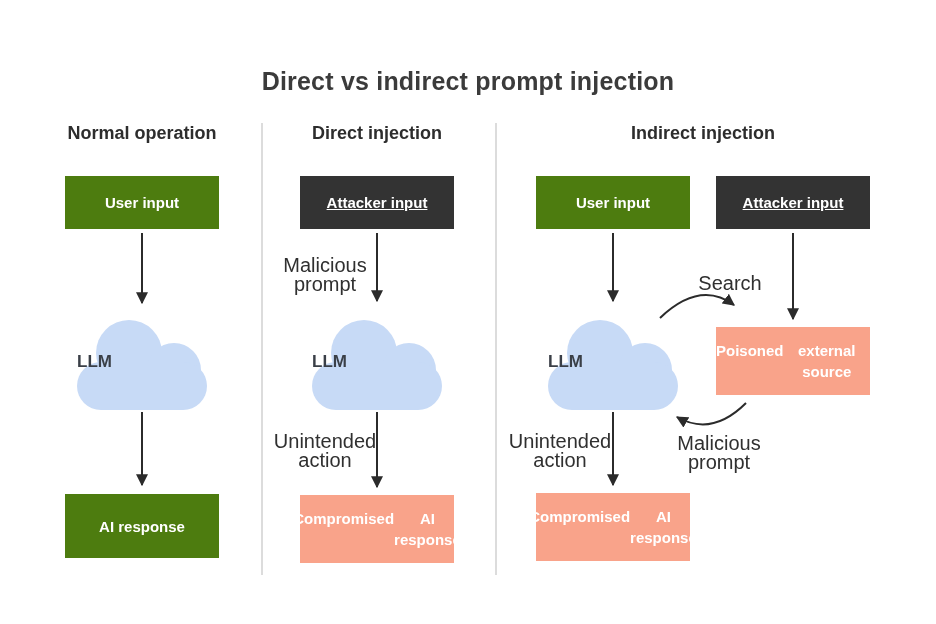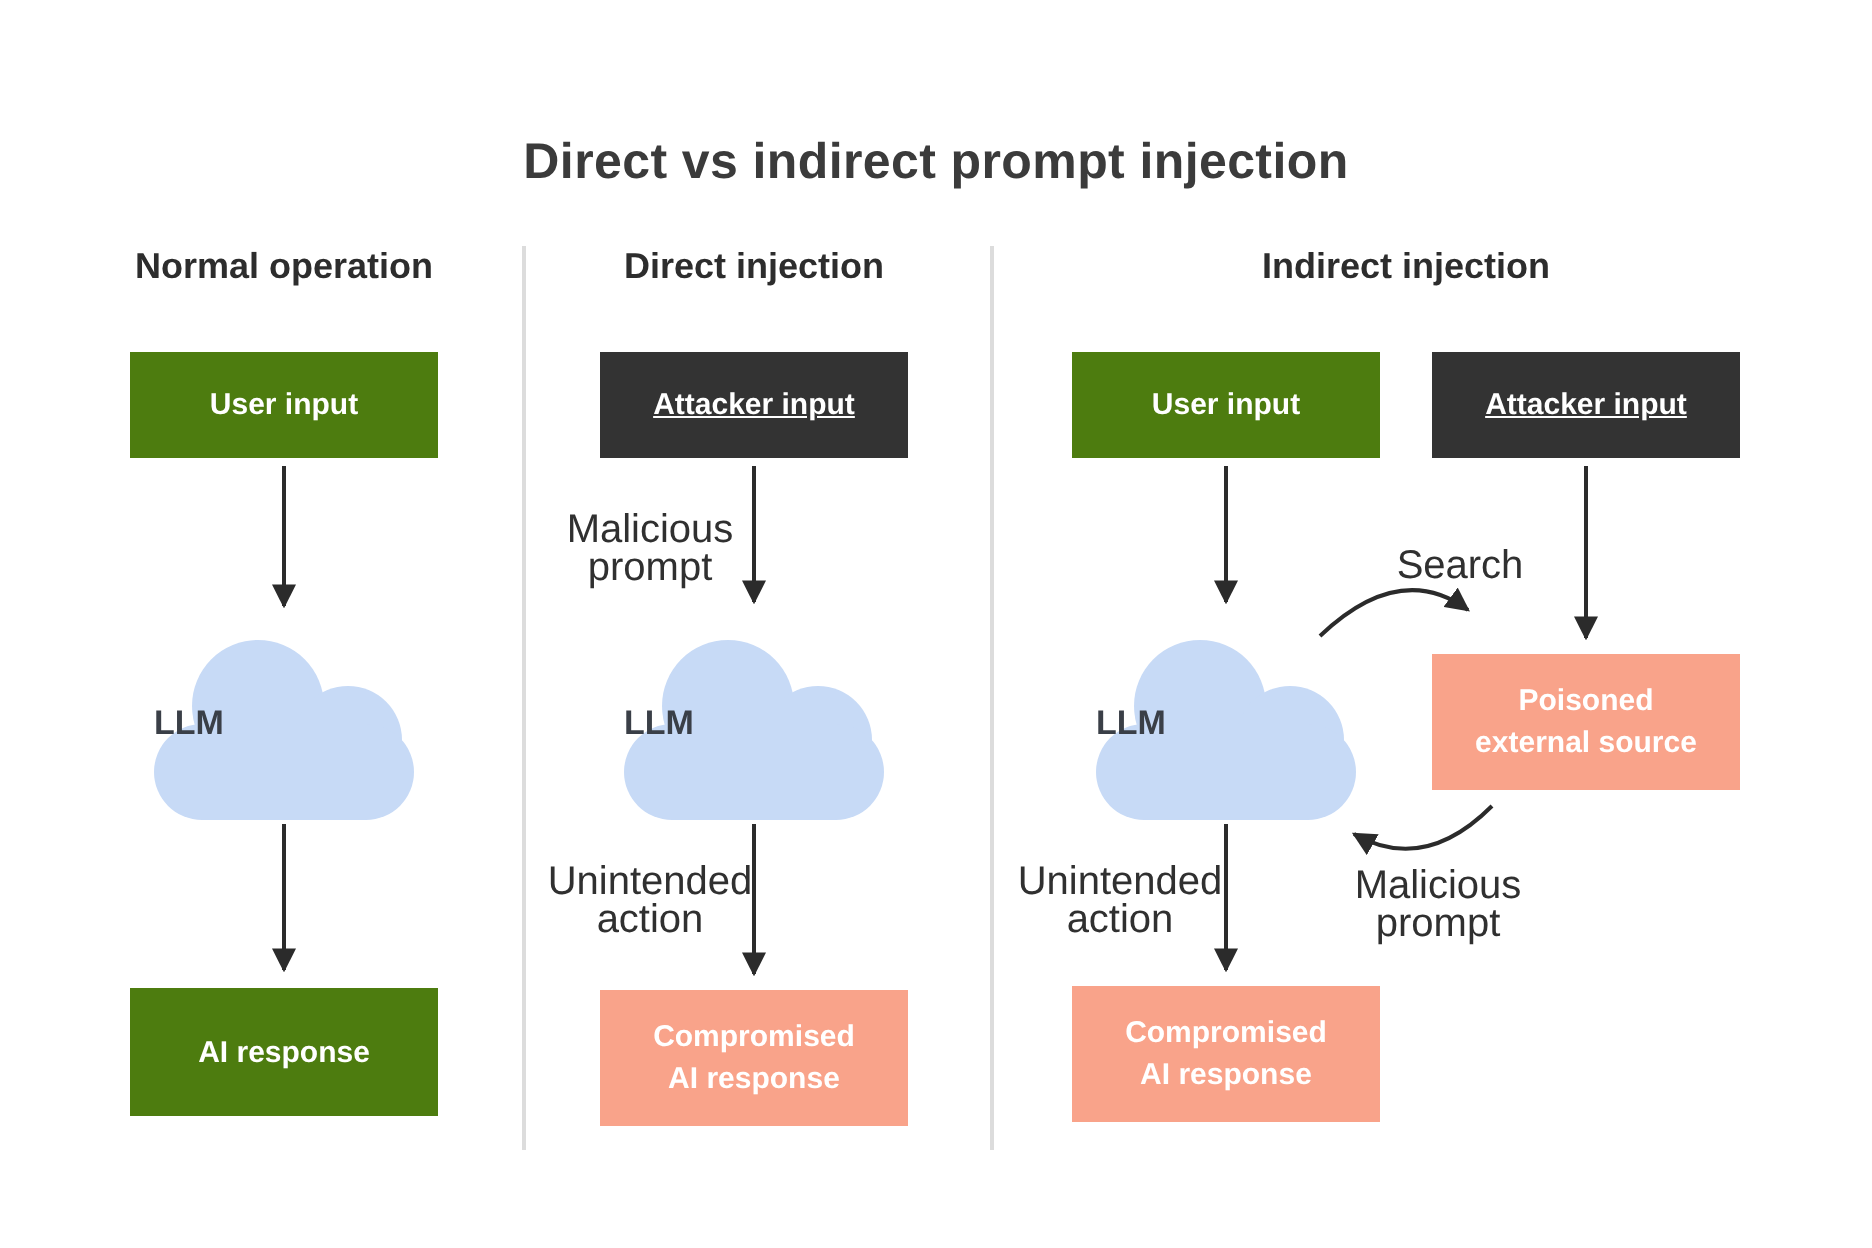--- a/index.html
+++ b/index.html
@@ -8,21 +8,21 @@
   .title{position:absolute;left:0;top:51px;width:936px;text-align:center;
          font-size:25px;font-weight:bold;color:#3b3b3b;letter-spacing:.2px;margin-top:16px;}
   .heading{position:absolute;width:220px;text-align:center;font-size:18px;
            font-weight:bold;color:#2d2d2d;top:123px;}
   .divider{position:absolute;top:123px;width:2px;height:452px;background:#dcdcdc;}
   .box{position:absolute;width:154px;display:flex;align-items:center;justify-content:center;
        text-align:center;color:#ffffff;font-size:15px;font-weight:bold;line-height:21px;}
   .box.blue{background:#4d7c0f;}
   .box.dark{background:#333333;text-decoration:underline;}
   .box.salmon{background:#f9a38a;}
-  .box .stack{display:flex;flex-direction:column;}
+  .box .stack{display:flex;flex-direction:row;}
   .cloud-label{position:absolute;width:130px;text-align:left;font-size:17px;
                font-weight:bold;color:#3a3f47;}
   .note{position:absolute;text-align:center;font-size:20px;font-weight:500;
         color:#303030;line-height:19px;}
   .note .stack{display:flex;flex-direction:column;}
   svg.layer{position:absolute;left:0;top:0;pointer-events:none;}
 </style>
 </head>
 <body>
 

